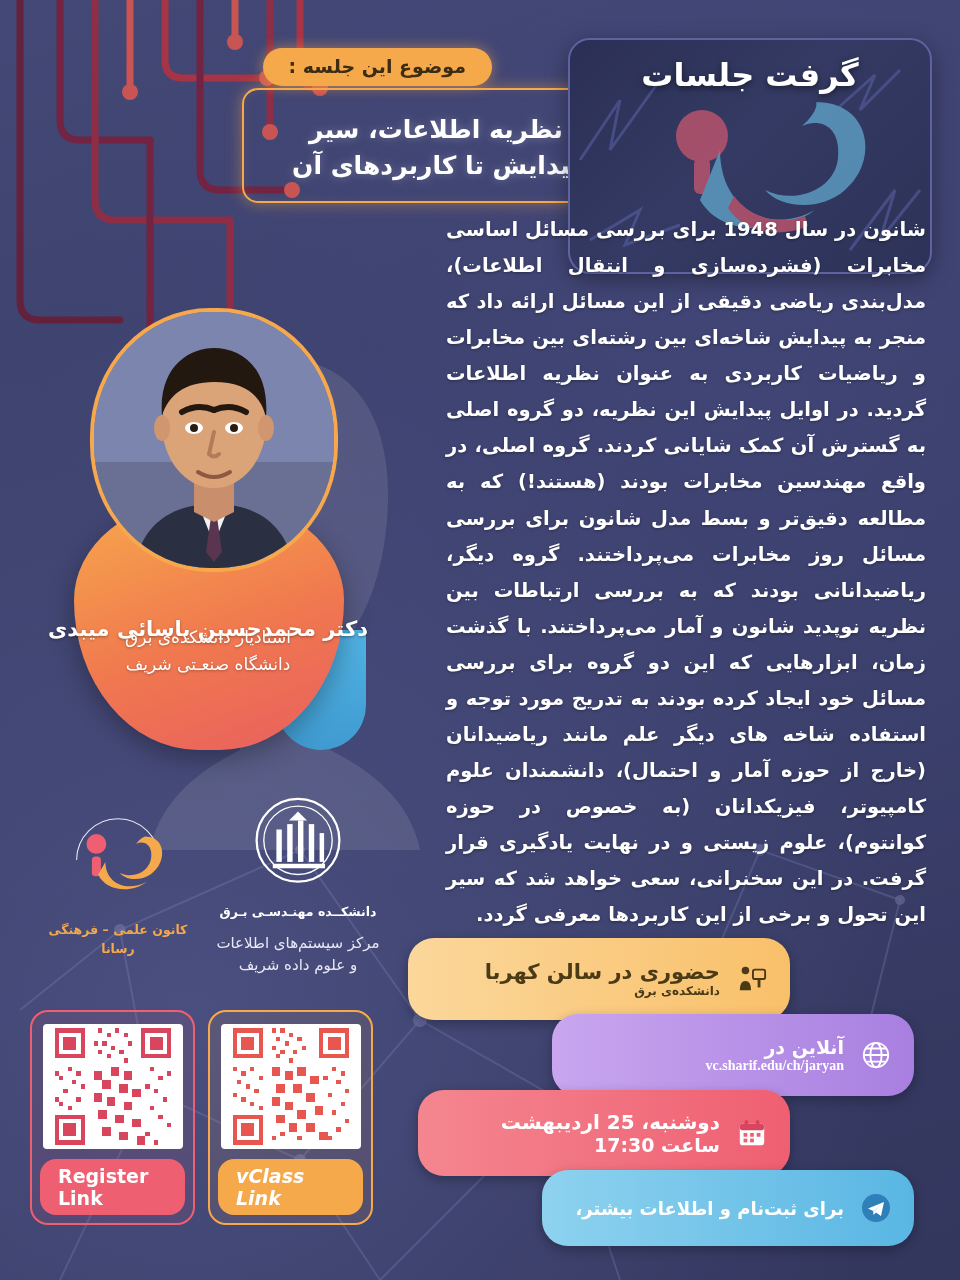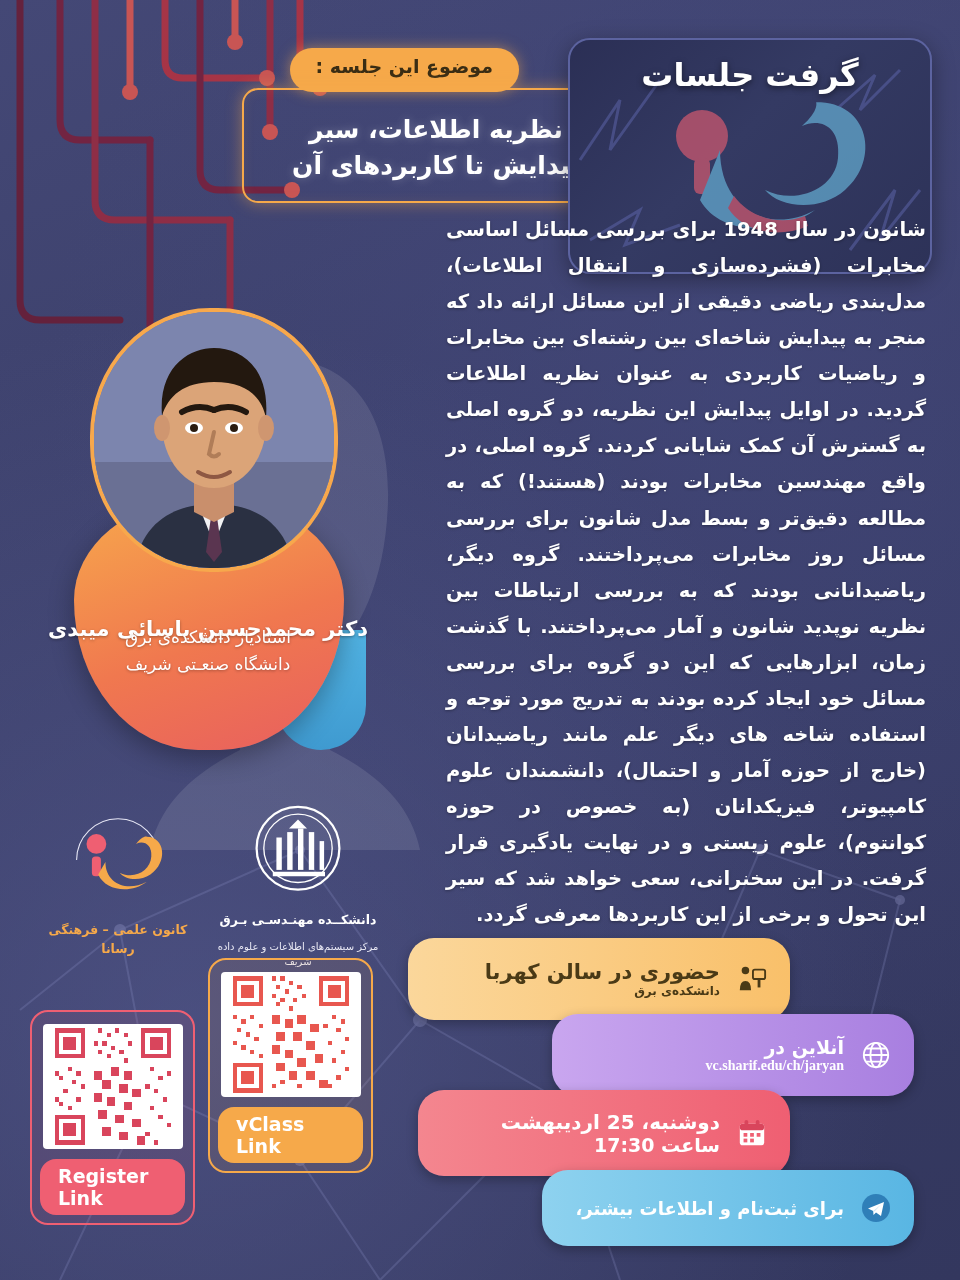--- a/index.html
+++ b/index.html
@@ -20,25 +20,25 @@
   
   .circuit{position:absolute;top:0;left:0;width:560px;height:430px;opacity:.85;pointer-events:none;}
   .net{position:absolute;bottom:0;left:0;width:100%;height:520px;opacity:.35;pointer-events:none;}
   .ghost-head{
     position:absolute;left:120px;top:330px;width:330px;height:520px;
     opacity:.10;pointer-events:none;
   }
 
   
   .topic-badge{
-    position:absolute;right:441px;top:48px;
+    position:absolute;right:468px;top:48px;
     transform:translateX(0);
     background:#f6a94a;color:#3a2d14;
     font-size:19px;font-weight:bold;
-    padding:7px 26px 15px 26px;
+    padding:7px 26px 9px 26px;
     border-radius:22px;
     box-shadow:0 0 14px rgba(246,169,74,.55);
     white-space:nowrap;
   }
   .topic-box{
     position:absolute;right:330px;top:88px;width:340px;
     border:2px solid #f6a94a;border-radius:16px;
     box-shadow:0 0 16px rgba(246,169,74,.45), inset 0 0 12px rgba(246,169,74,.10);
     padding:22px 22px 16px 22px;
     text-align:center;
@@ -109,21 +109,21 @@
     text-shadow:0 1px 3px rgba(0,0,0,.3);
   }
 
   
   .sponsors{
     position:absolute;left:28px;top:790px;width:360px;height:190px;
     display:flex;align-items:center;justify-content:space-around;
   }
   .sponsor{width:170px;text-align:center;color:#fff;}
   .sponsor .cap{font-size:12.5px;font-weight:bold;margin-top:6px;line-height:1.5;}
-  .sponsor .cap2{font-size:10px;margin-top:10px;line-height:1.5;color:#e9e9f4;}
+  .sponsor .cap2{font-size:15px;margin-top:10px;line-height:1.5;color:#e9e9f4;}
   .sponsor .cap-or{color:#f6a94a;}
 
   
   .pill{
     position:absolute;display:flex;align-items:center;
     border-radius:26px;color:#fff;font-weight:bold;
     box-shadow:0 4px 12px rgba(0,0,0,.28);
     padding:12px 16px;
   }
   .pill .txt{flex:1;text-align:right;padding-right:10px;}
@@ -141,21 +141,21 @@
   .pill-3 .l2{font-size:19px;}
   .pill-4{right:46px;top:1170px;width:340px;height:52px;background:linear-gradient(270deg,#59b6e3 0%,#8ed2ef 100%);}
   .pill-4 .l1{font-size:18px;line-height:1.5;}
 
   
   .qr-card{
     position:absolute;width:165px;height:215px;border-radius:18px;
     border:2px solid;padding:8px;box-sizing:border-box;
     display:flex;flex-direction:column;align-items:center;justify-content:flex-start;
   }
-  .qr-left{left:208px;top:958px;border-color:#f6a94a;background:rgba(246,169,74,.10);}
+  .qr-left{left:208px;top:1010px;border-color:#f6a94a;background:rgba(246,169,74,.10);font-style:italic;}
   .qr-right{left:30px;top:1010px;border-color:#ef5f72;background:rgba(239,95,114,.10);}
   .qr-img{width:140px;height:140px;background:#fff;border-radius:4px;margin-top:4px;}
   .qr-label{
     margin-top:10px;font-size:19px;font-weight:bold;
     padding:6px 18px;border-radius:16px;color:#fff;direction:ltr;
   }
   .qr-left .qr-label{background:#f6a94a;}
   .qr-right .qr-label{background:#ef5f72;}
 </style>
 </head>

